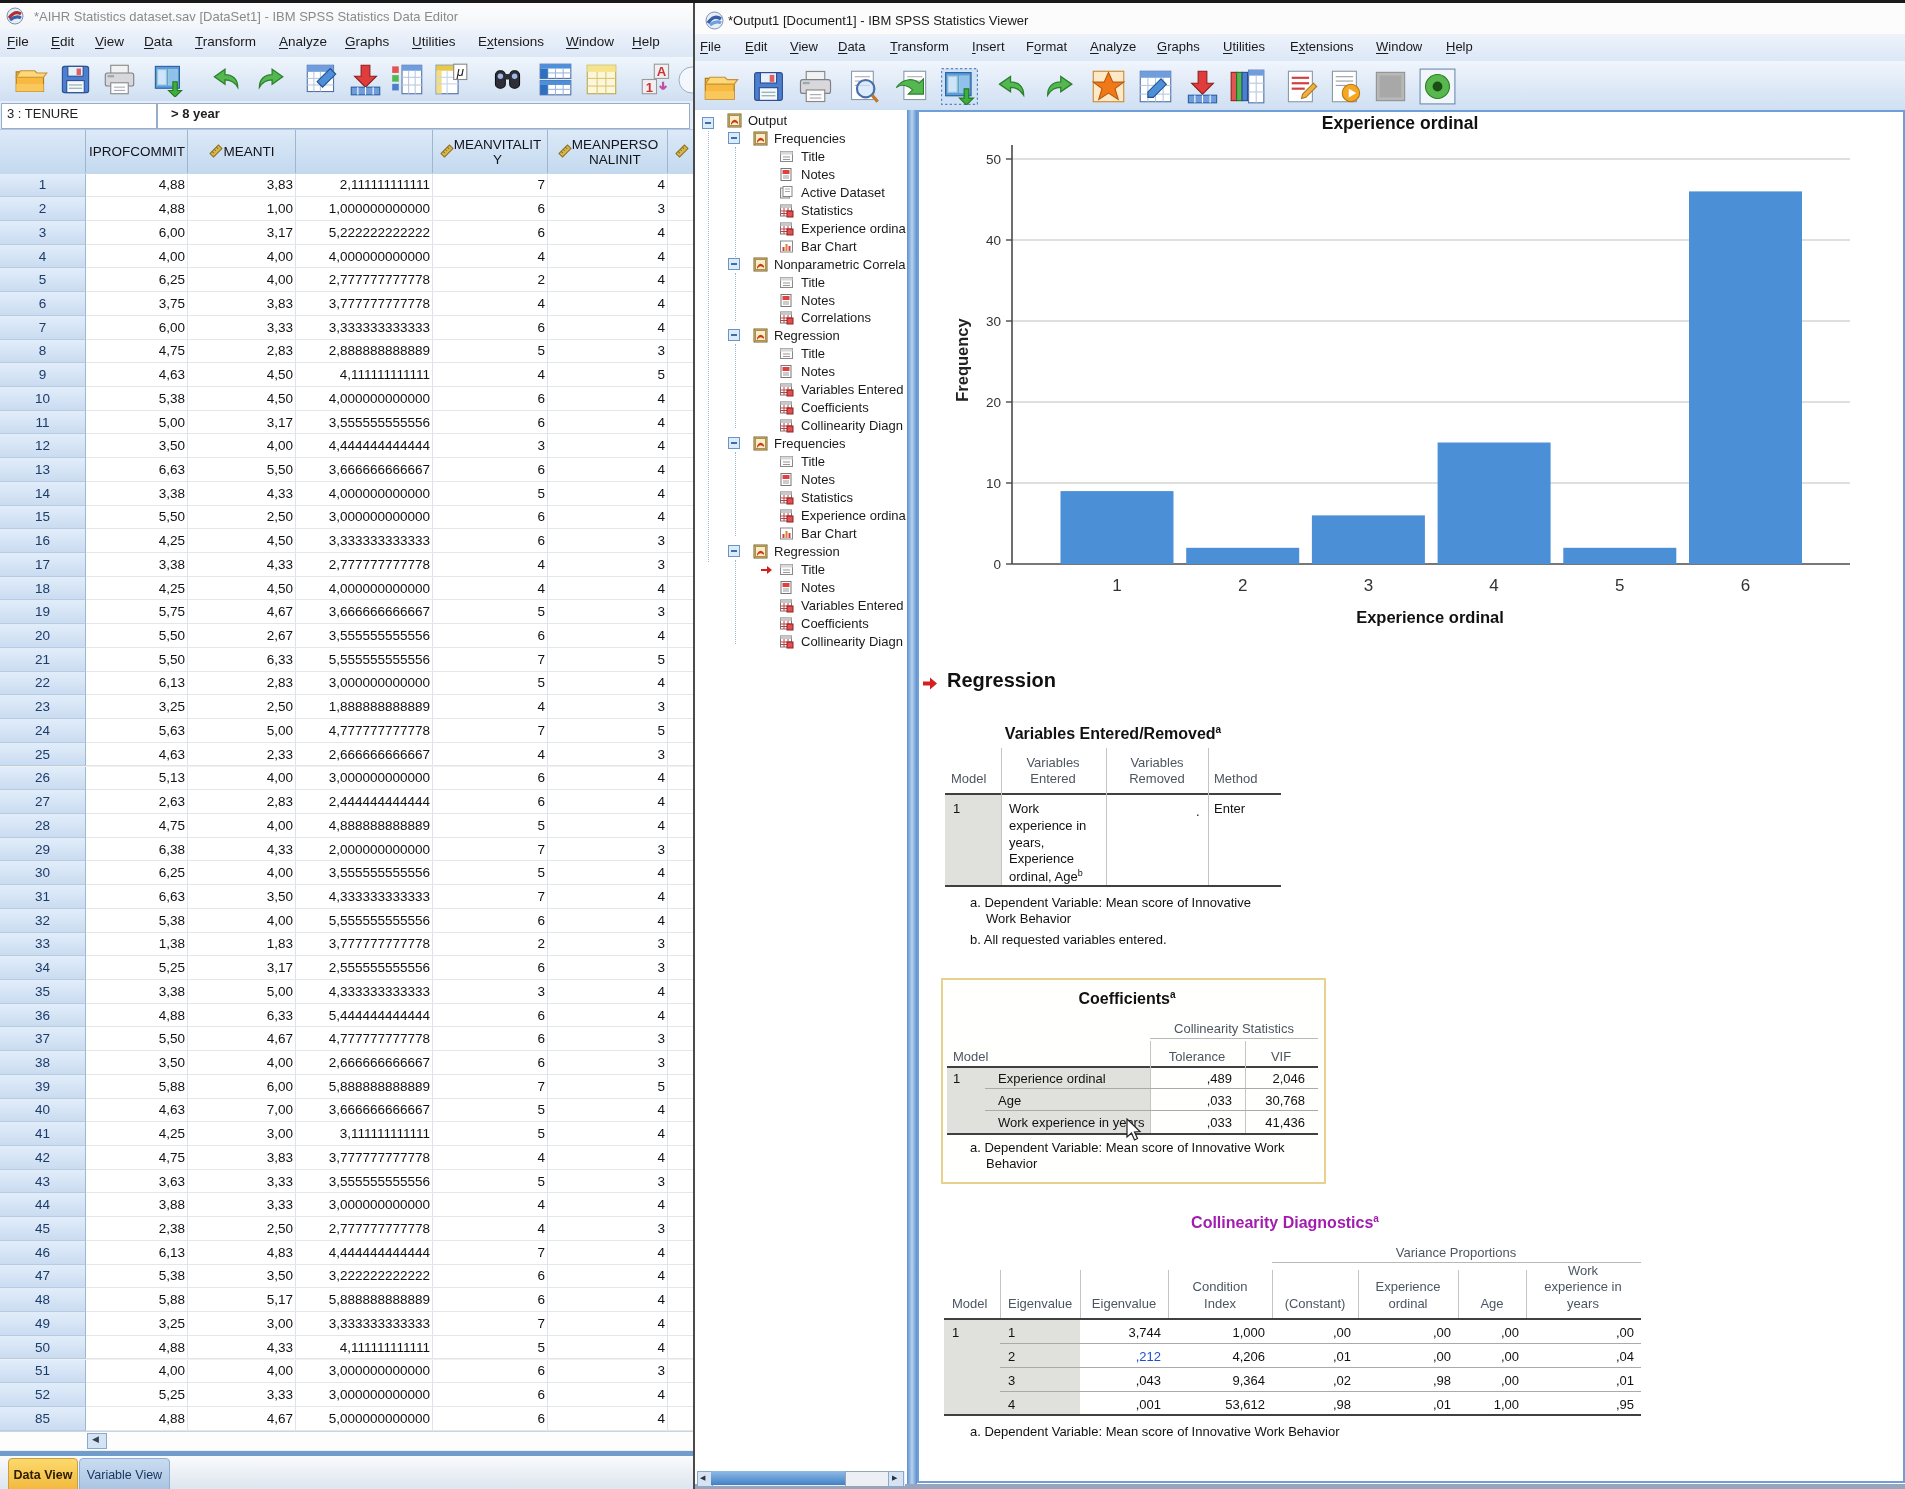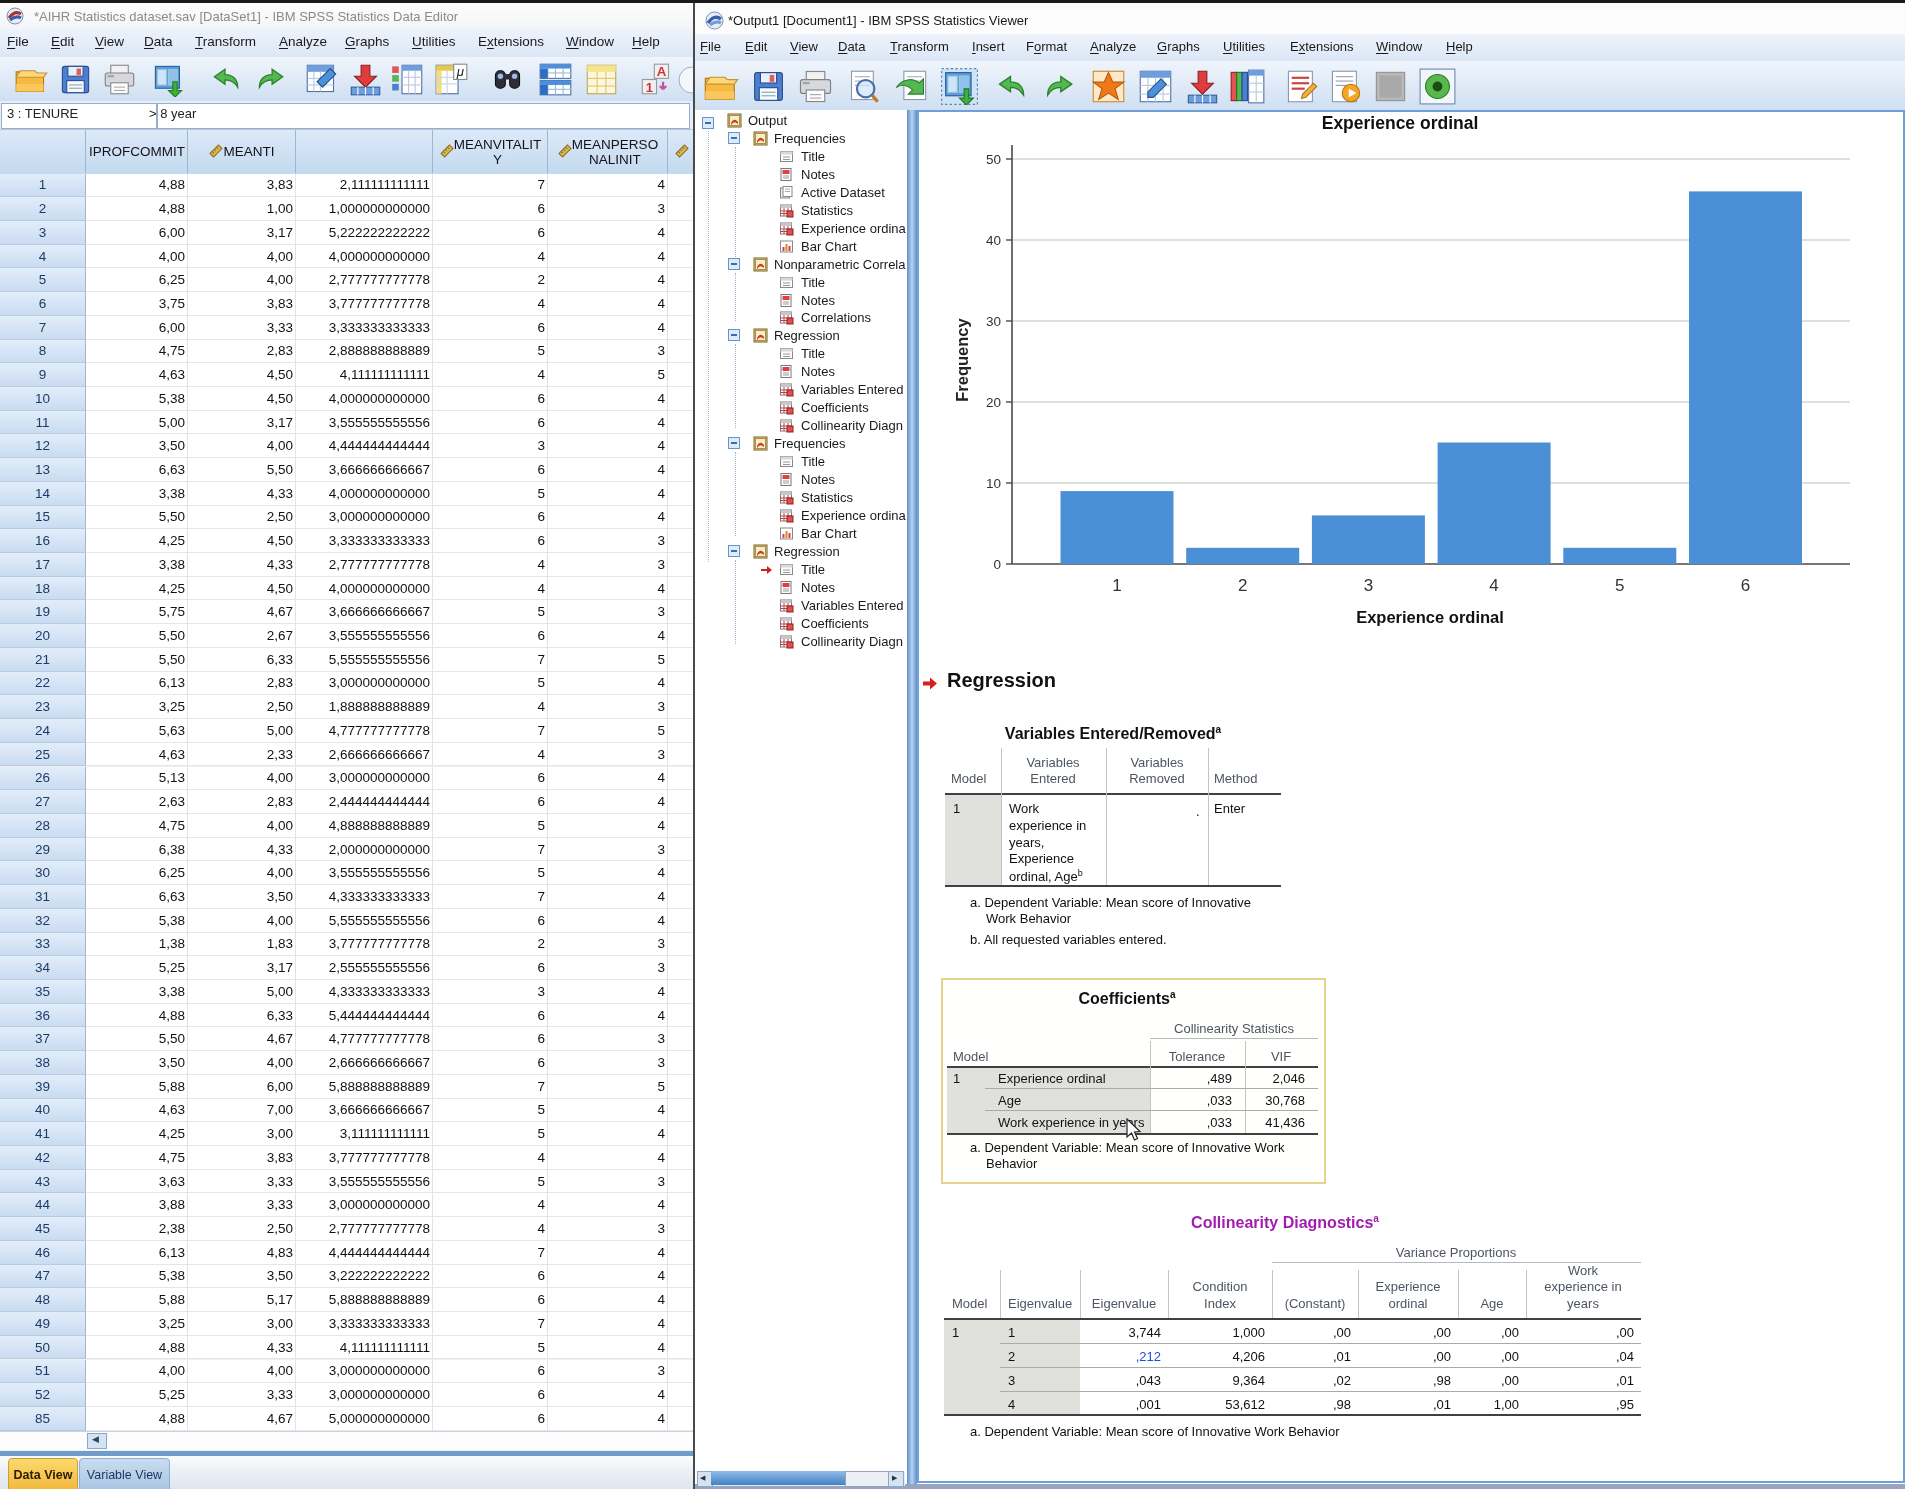--- a/index.html
+++ b/index.html
@@ -148,21 +148,21 @@
         <text x="9.5" y="27" font-size="12" font-weight="bold" text-anchor="middle" fill="#d03030">1</text>
         <path d="M22 18 l0 7 m0 0 l-3 -3 m3 3 l3 -3" stroke="#c050a0" stroke-width="2" fill="none"></path>
       </svg>
 <svg class="a" style="left:676px;top:62px" width="17" height="30" viewBox="0 0 17 30">
         <circle cx="16" cy="15" r="13" fill="#f4f7fb" stroke="#9ab0c8"></circle>
       </svg>
 <div class="a" style="left:0px;top:98px;width:693px;height:28px;background:#e4edf8;border-bottom:1px solid #b7c8dd;"></div>
 <div class="a" style="left:1px;top:100px;width:154px;height:24px;background:#fff;border:1px solid #96aecb;"></div>
 <div class="tx" style="left:7px;top:103px;font-size:13px;color:#222;">3 : TENURE</div>
 <div class="a" style="left:157px;top:100px;width:531px;height:24px;background:#fff;border:1px solid #96aecb;"></div>
-<div class="tx" style="left:149px;top:103px;font-size:13px;color:#222;">&gt; 8 year</div>
+<div class="tx" style="left:171px;top:103px;font-size:13px;color:#222;font-weight:bold;">&gt; 8 year</div>
 <div class="a" style="left:0px;top:127px;width:693px;height:43.5px;background:linear-gradient(#dce9f8,#c3d9ef);border-bottom:1px solid #9fb6d0;"></div>
 <div class="a" style="left:0px;top:127px;width:85px;height:42.5px;border-right:1px solid #9fb6d0;"></div>
 <div class="a" style="left:86px;top:127px;width:101px;height:42.5px;border-right:1px solid #9fb6d0;"></div>
 <div class="a" style="left:86px;top:127px;width:102px;height:42px;display:flex;align-items:center;justify-content:center;font-size:13.5px;color:#13131a;line-height:15px;overflow:hidden;">IPROFCOMMIT</div>
 <div class="a" style="left:188px;top:127px;width:107px;height:42.5px;border-right:1px solid #9fb6d0;"></div>
 <div class="a" style="left:188px;top:127px;width:108px;height:43.5px;display:flex;align-items:center;justify-content:center;font-size:13.5px;color:#13131a;text-align:center;line-height:15px;overflow:hidden;">
         <span style="display:inline-block;vertical-align:middle"><svg width="14" height="14" viewBox="0 0 14 14" style="vertical-align:-2px">
             <g transform="rotate(-45 7 7)">
               <rect x="1" y="4.5" width="12" height="5" fill="#d8b84d" stroke="#8a6f1f"></rect>
               <line x1="4" y1="4.5" x2="4" y2="7" stroke="#8a6f1f"></line>

